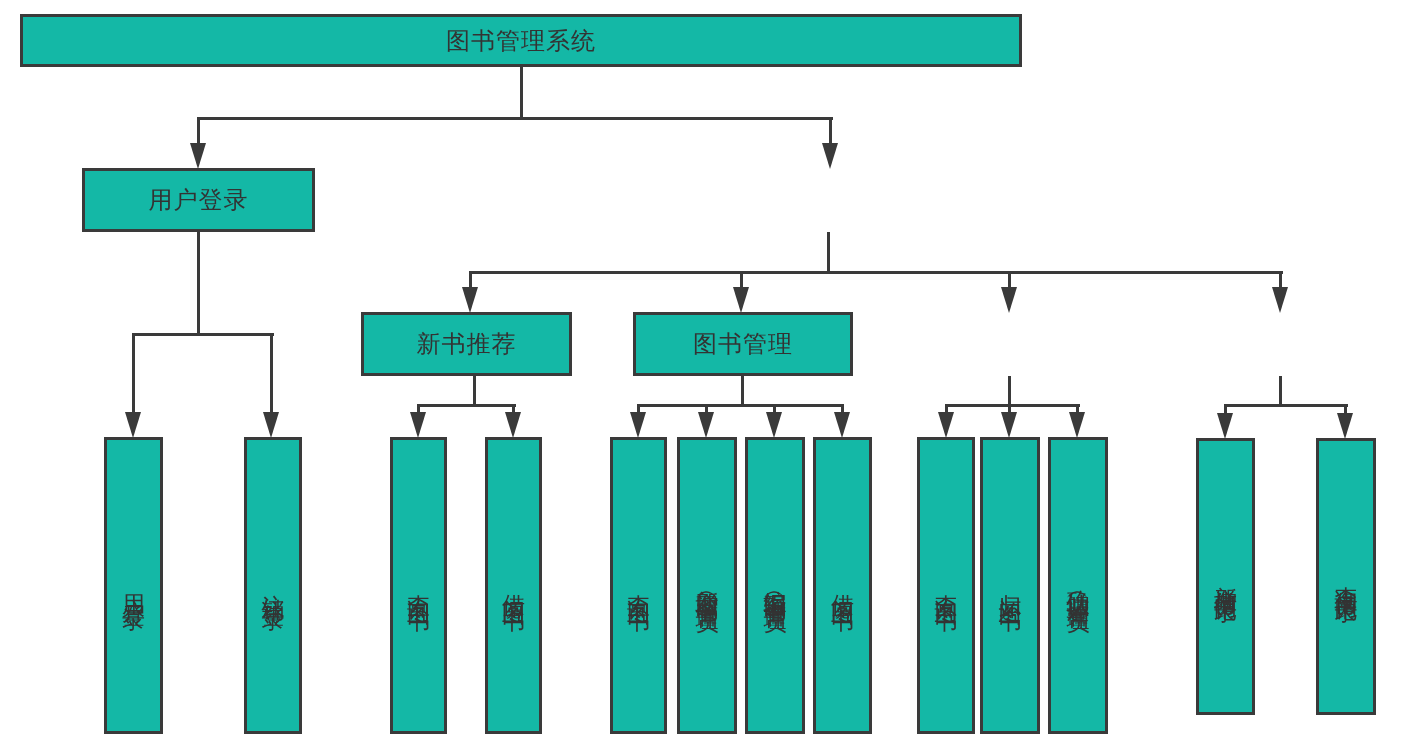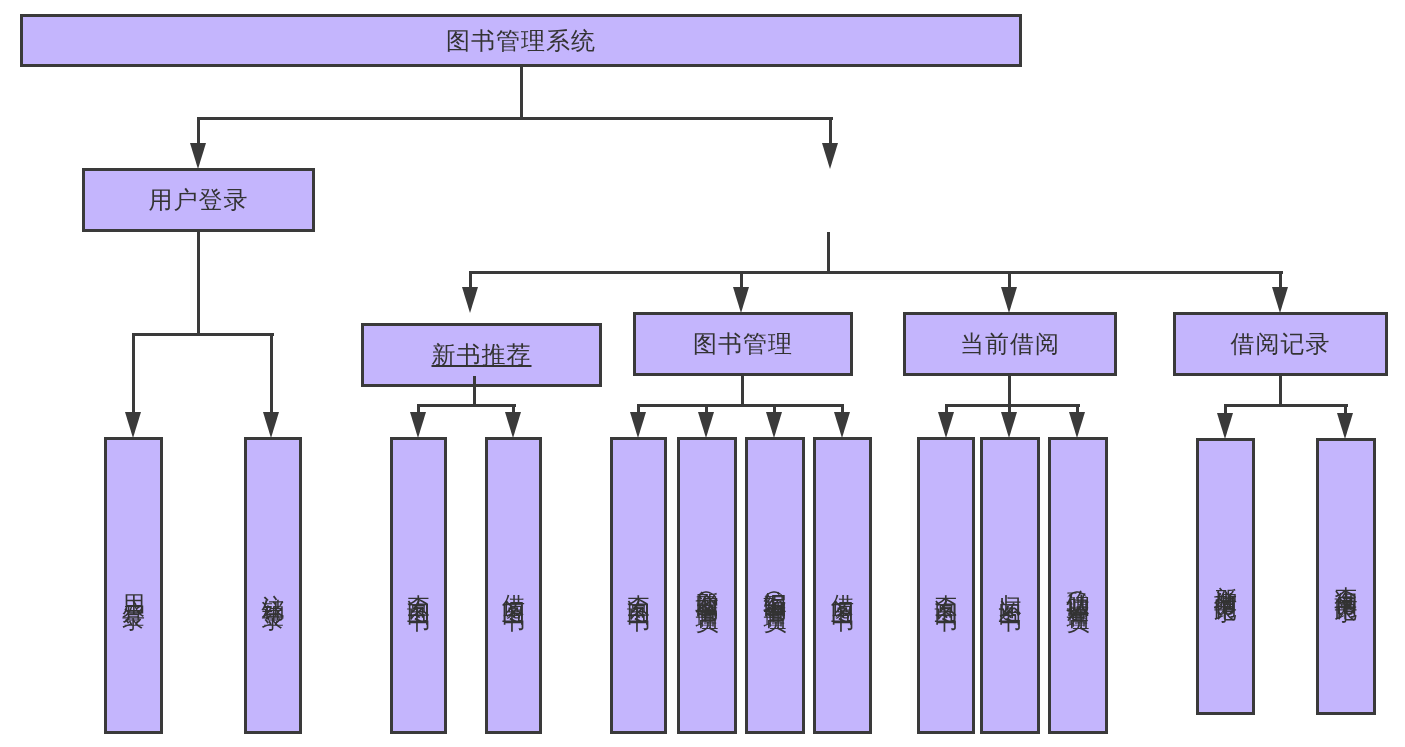--- a/index.html
+++ b/index.html
@@ -3,21 +3,21 @@
 <meta charset="utf-8">
 <style>
   html,body{margin:0;padding:0;background:#fff;}
   #stage{
     position:relative;width:1405px;height:747px;background:#ffffff;overflow:hidden;
     font-family:"Liberation Sans","DejaVu Sans",sans-serif;
     --line:#3a3a3a;--text:#333333;
   }
   .box{
     position:absolute;box-sizing:border-box;border:3px solid var(--line);
-    background:#c4b5fd;color:var(--text);
+    background:#14b8a6;color:var(--text);
     display:flex;align-items:center;justify-content:center;
     font-size:24px;letter-spacing:1px;white-space:nowrap;
   }
   .vbox{
     writing-mode:vertical-rl;text-orientation:mixed;
     font-size:23px;letter-spacing:5px;line-height:1;
     white-space:normal;
   }
   .vl{position:absolute;width:3px;background:var(--line);}
   .hl{position:absolute;height:3px;background:var(--line);}
@@ -37,31 +37,25 @@
 <div id="stage">
 
   <div class="box" style="left:20px;top:14px;width:1002px;height:53px;">
       <span>图书管理系统</span>
     </div>
 
   <div class="box" style="left:82px;top:168px;width:233px;height:64px;">
       <span>用户登录</span>
     </div>
 
-  <div class="box" style="left:361px;top:323px;width:241px;height:64px;text-decoration:underline;">
+  <div class="box" style="left:361px;top:312px;width:211px;height:64px;">
       <span>新书推荐</span>
     </div>
   <div class="box" style="left:633px;top:312px;width:220px;height:64px;">
       <span>图书管理</span>
-    </div>
-  <div class="box" style="left:903px;top:312px;width:214px;height:64px;">
-      <span>当前借阅</span>
-    </div>
-  <div class="box" style="left:1173px;top:312px;width:215px;height:64px;">
-      <span>借阅记录</span>
     </div>
 
   <div class="box vbox" style="left:104px;top:437px;width:59px;height:297px;">
       <span>用户登录</span>
     </div>
   <div class="box vbox" style="left:244px;top:437px;width:58px;height:297px;">
       <span>注销登录</span>
     </div>
 
   <div class="box vbox" style="left:390px;top:437px;width:57px;height:297px;">

